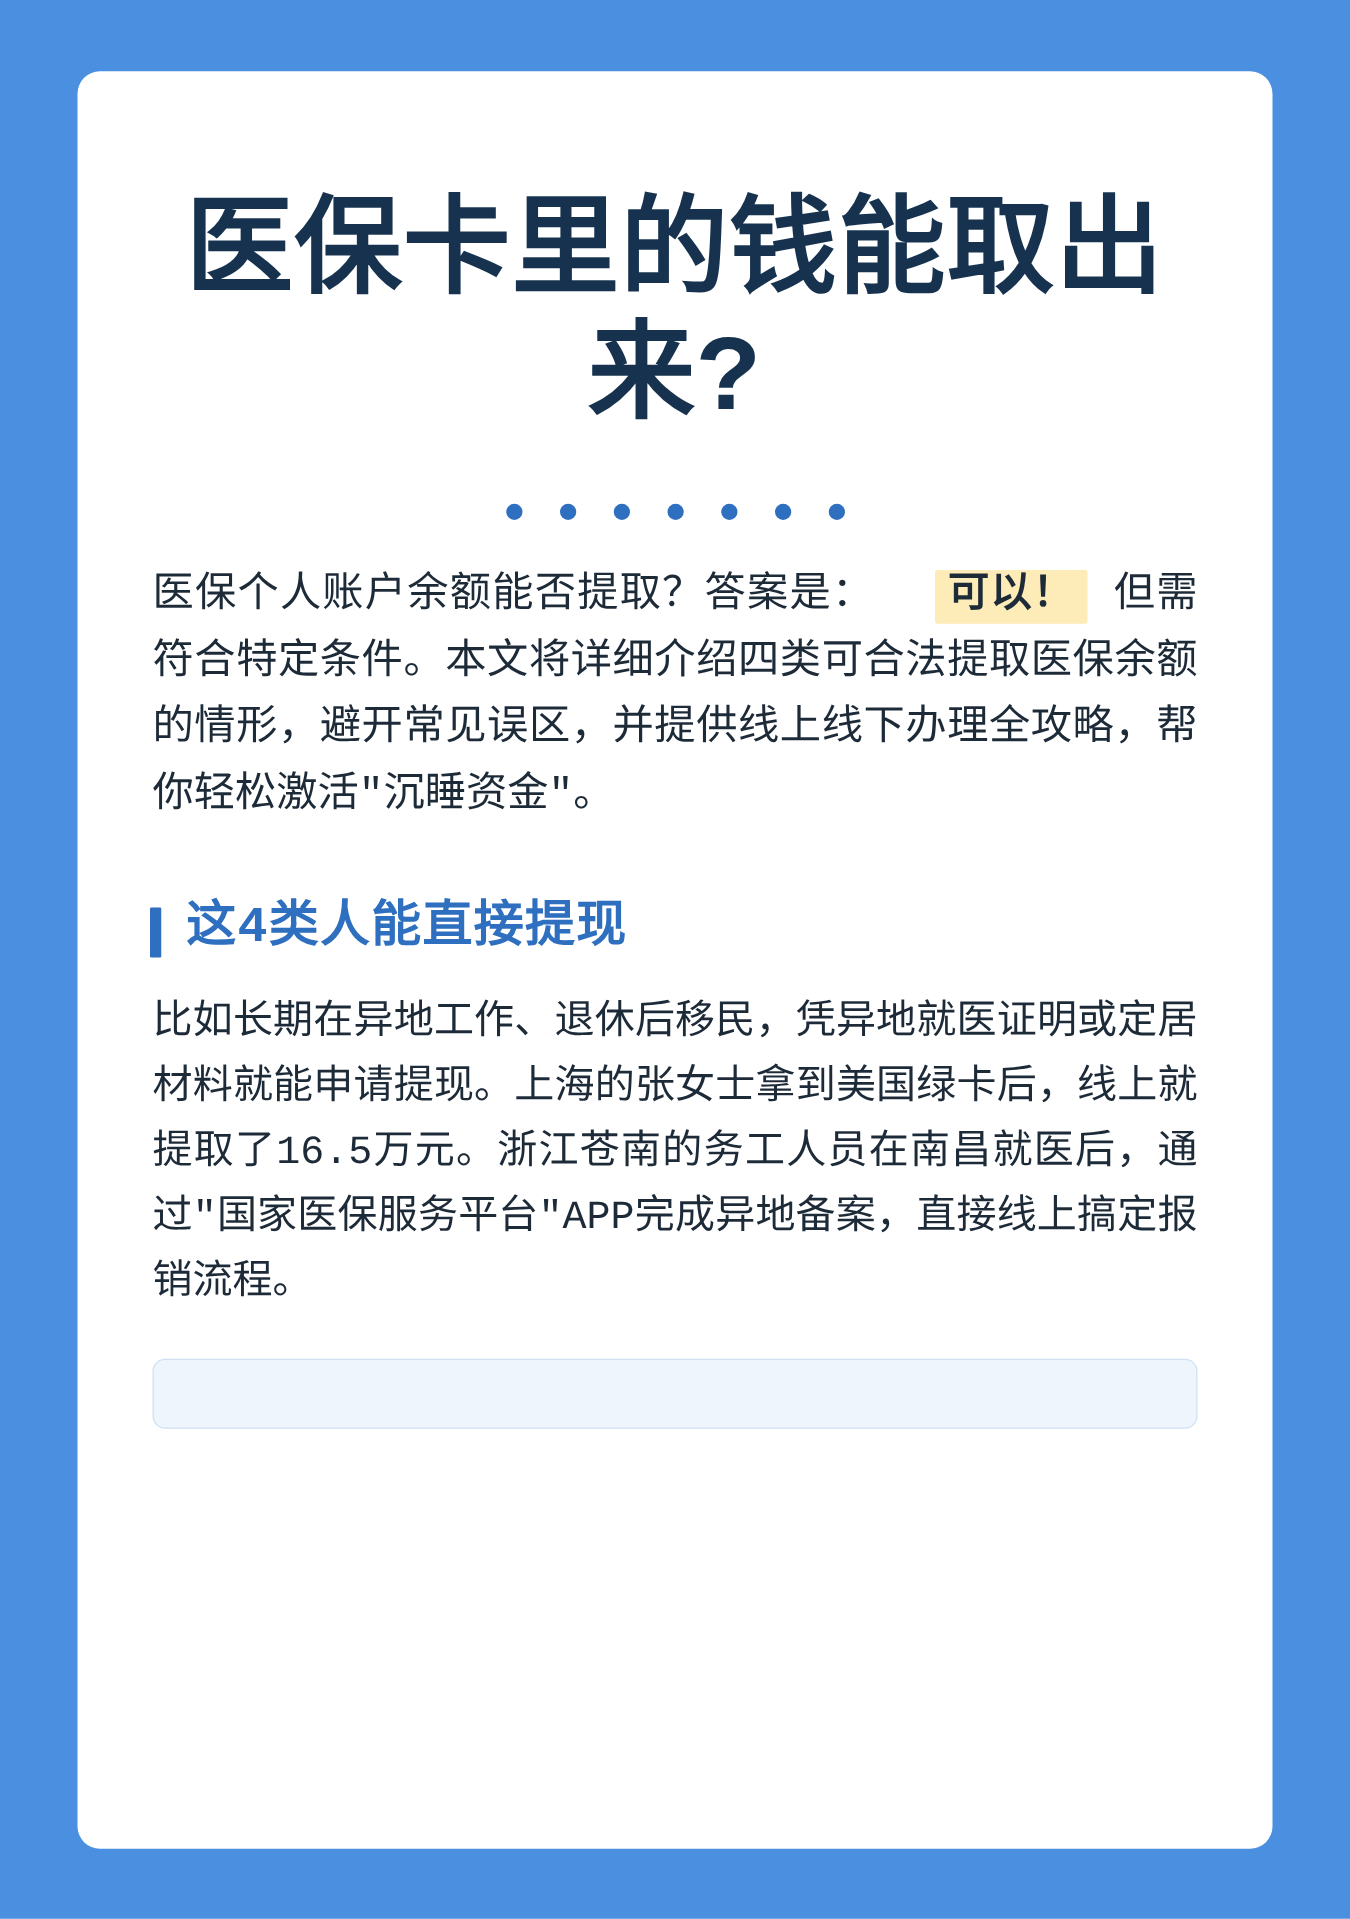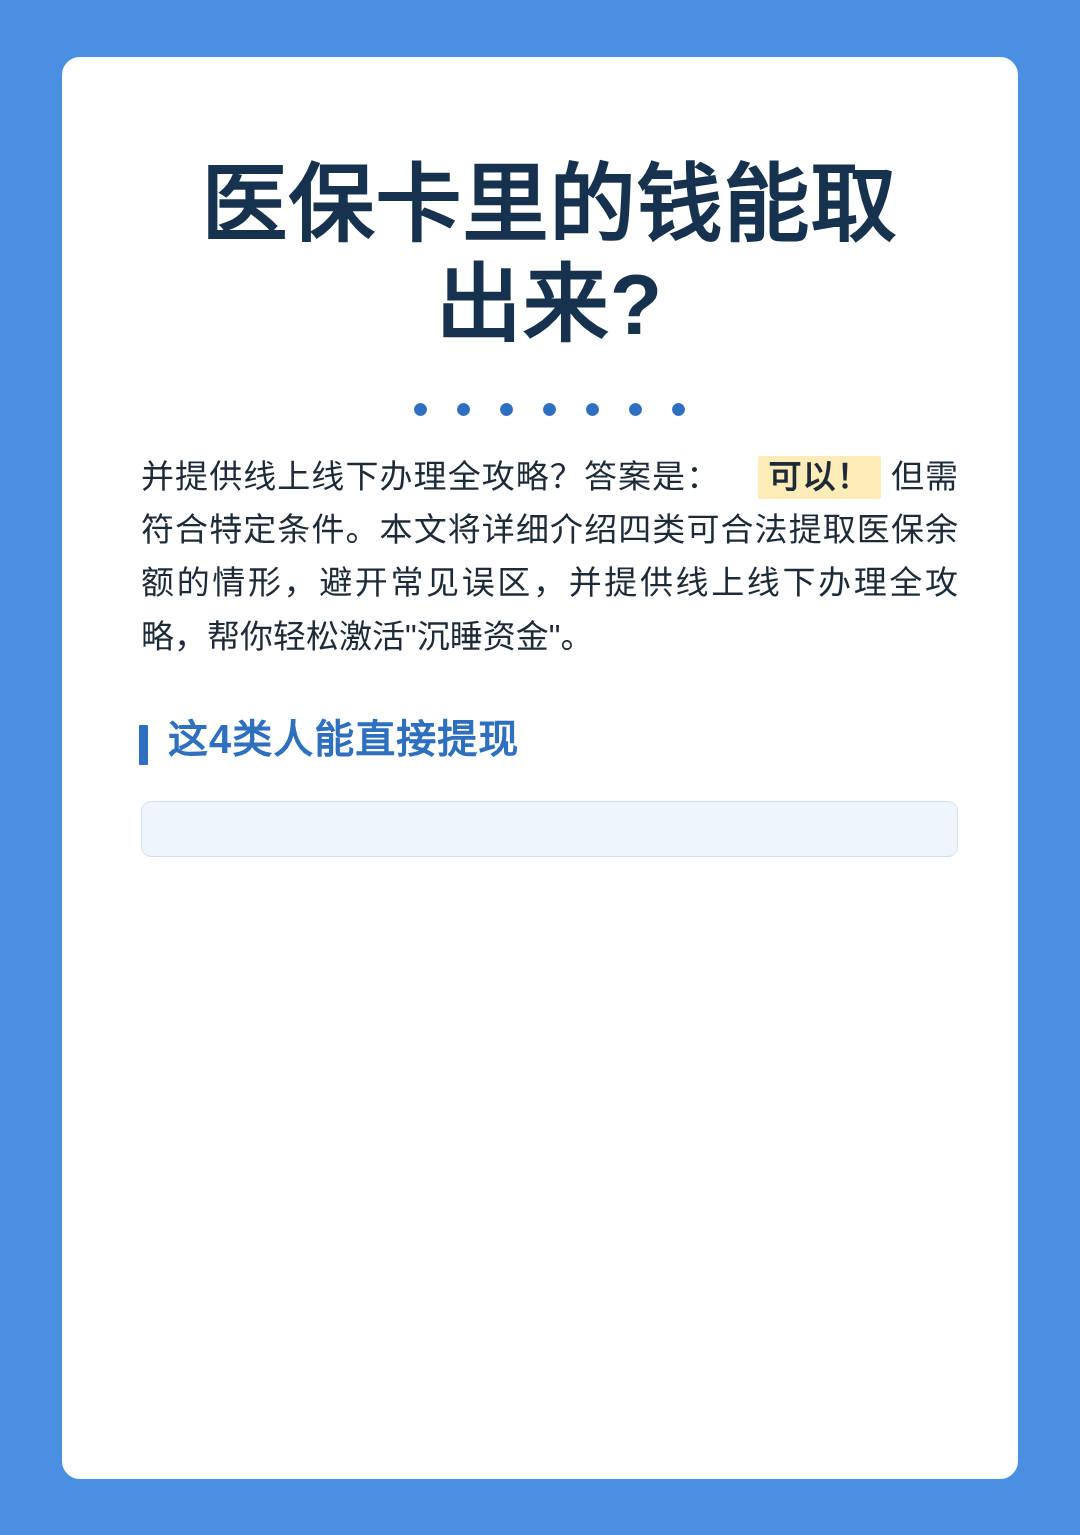--- a/index.html
+++ b/index.html
@@ -15,22 +15,23 @@
   }
   .poster {
     position: absolute;
     left: 62px;
     top: 57px;
     width: 956px;
     height: 1422px;
     background: #ffffff;
     border-radius: 18px;
     box-sizing: border-box;
-    padding: 60px 58px 40px 77px;
+    padding: 60px 58px 40px 58px;
     overflow: hidden;
+    font-family: Liberation Mono, monospace;
   }
   .title {
     font-size: 86px;
     line-height: 1.16;
     font-weight: bold;
     color: #16324f;
     text-align: center;
     letter-spacing: 1px;
     margin: 38px 20px 0 20px;
   }
@@ -112,29 +113,30 @@
     <span class="dot"></span>
     <span class="dot"></span>
     <span class="dot"></span>
     <span class="dot"></span>
     <span class="dot"></span>
     <span class="dot"></span>
     <span class="dot"></span>
   </div>
 
   <p class="intro">
-    <span>并提供线上线下办理全攻略？答案是：</span>
+    <span>医保个人账户余额能否提取？答案是：</span>
     <span class="hl">可以！</span>
     <span>但需符合特定条件。本文将详细介绍四类可合法提取医保余额的情形，避开常见误区，并提供线上线下办理全攻略，帮你轻松激活"沉睡资金"。</span>
   </p>
 
   <div class="section-head">
     <span class="section-bar"></span>
     <span class="section-title">这4类人能直接提现</span>
   </div>
 
 
+  <p class="body-text">比如长期在异地工作、退休后移民，凭异地就医证明或定居材料就能申请提现。上海的张女士拿到美国绿卡后，线上就提取了16.5万元。浙江苍南的务工人员在南昌就医后，通过"国家医保服务平台"APP完成异地备案，直接线上搞定报销流程。</p>
 
   <div class="tip-box">
     
   </div>
 
 </div>
 
 </body></html>

